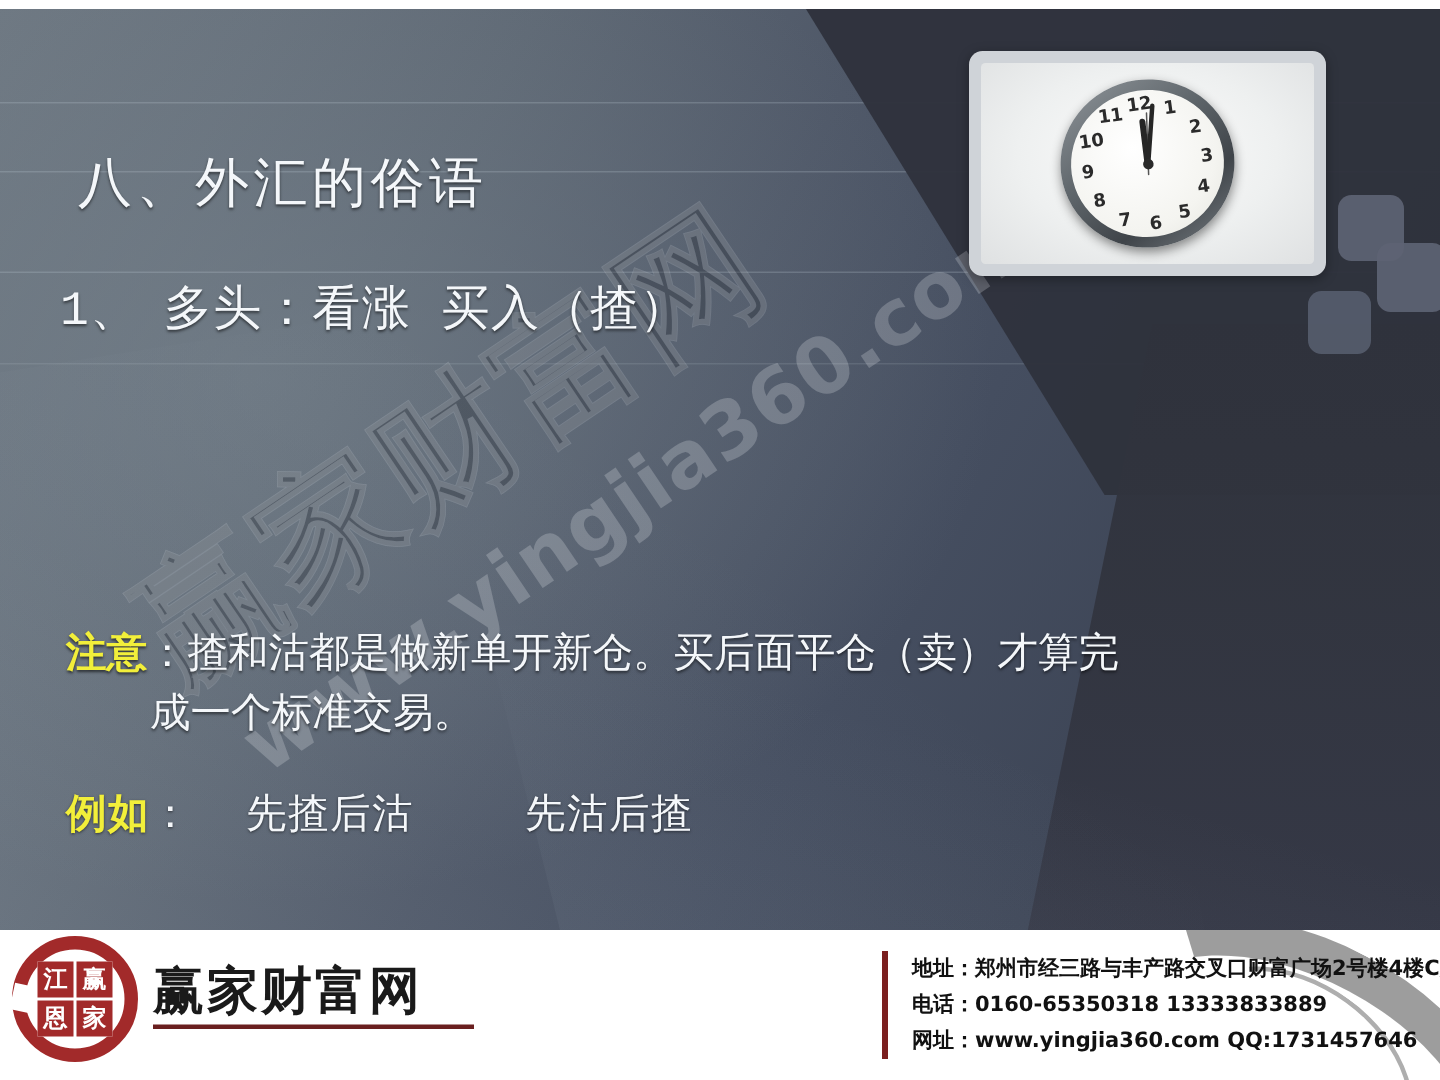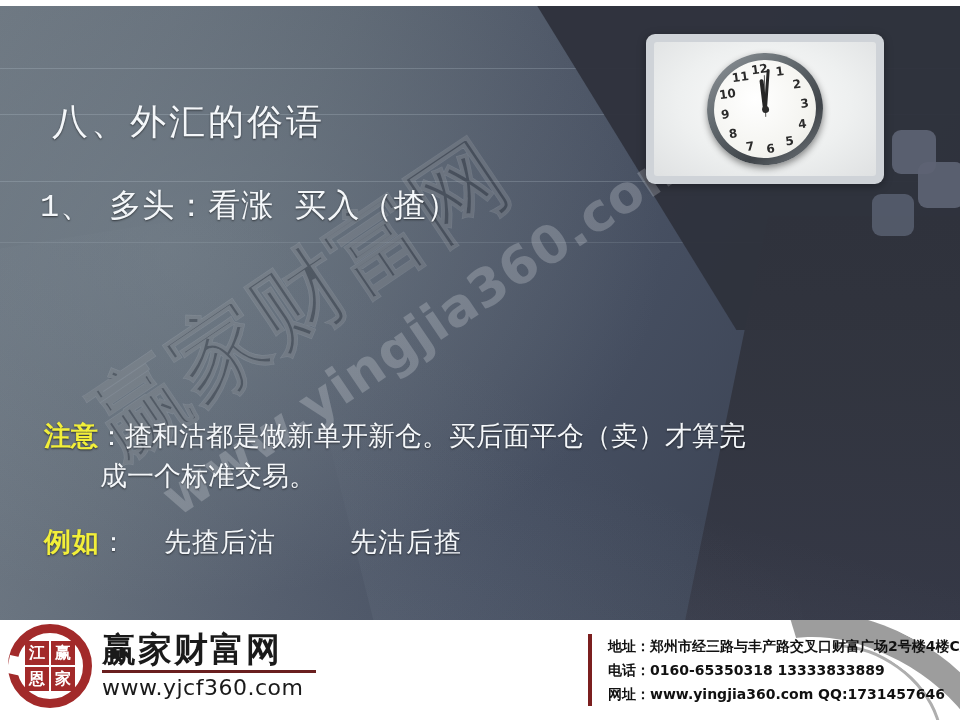--- a/index.html
+++ b/index.html
@@ -278,21 +278,20 @@
         <div class="grid">
           <div class="cell">江</div>
           <div class="cell">赢</div>
           <div class="cell">恩</div>
           <div class="cell">家</div>
         </div>
       </div>
       <div class="brand">
         <div class="cn">赢家财富网</div>
         <div class="rule"></div>
-        <div class="en">www.yjcf360.com</div>
       </div>
     </div>
 
     <div class="contact">
       <div class="line">
         <span>地址：</span><span class="val">郑州市经三路与丰产路交叉口财富广场2号楼4楼C户</span>
       </div>
       <div class="line">
         <span>电话：</span><span class="val">0160-65350318  13333833889</span>
       </div>

